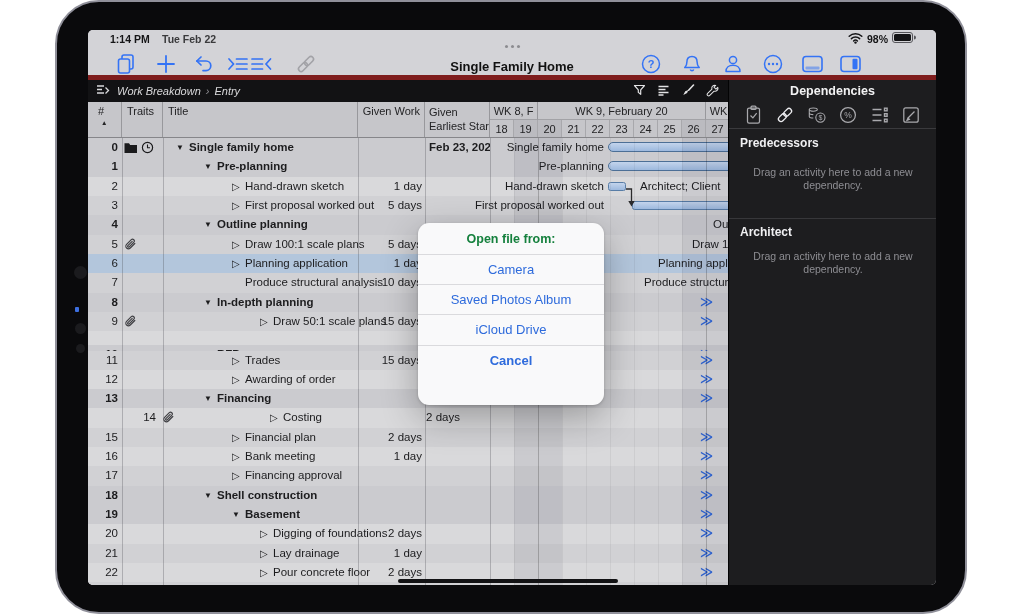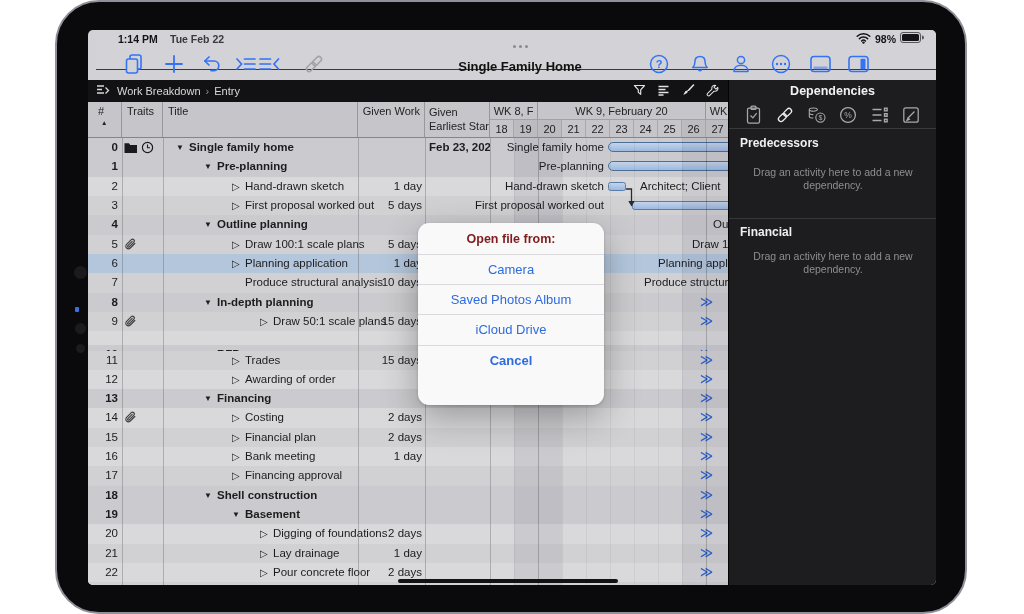--- a/index.html
+++ b/index.html
@@ -6,33 +6,33 @@
   body{font-family:"Liberation Sans","DejaVu Sans",sans-serif;background:#fff;}
   .page{position:relative;width:1024px;height:614px;background:#ffffff;overflow:hidden;}
   
   .device{position:absolute;left:55px;top:0;width:912px;height:614px;border-radius:44px;
     background:#0a0a0c;border:2px solid #90909a;box-sizing:border-box;}
   .camdot{position:absolute;border-radius:50%;background:#1b1b1e;}
   .pencildot{position:absolute;width:4px;height:5px;background:#3d6fe0;border-radius:1px;}
   .screen{position:absolute;left:31px;top:28px;width:848px;height:555px;background:#d2d2d6;
     border-radius:5px;overflow:hidden;font-size:11.5px;color:#1c1c1e;}
   
-  .topbar{position:absolute;left:8px;top:0;width:848px;height:40px;background:#d3d3d7;border-bottom:1px solid #7f1d1d;box-sizing:border-box;}
+  .topbar{position:absolute;left:0;top:0;width:848px;height:50px;background:#d3d3d7;border-bottom:5px solid #7f1d1d;box-sizing:border-box;}
   .sb-time{position:absolute;left:22px;top:3px;font-size:10.5px;font-weight:bold;color:#141416;}
   .sb-date{position:absolute;left:74px;top:3px;font-size:10.5px;font-weight:bold;color:#3a3a3c;}
   .sb-dots{position:absolute;left:0;right:0;top:8px;text-align:center;}
   .sb-dots i{display:inline-block;width:3px;height:3px;border-radius:50%;background:#8c8c90;margin:0 1.5px;}
   .sb-right{position:absolute;right:20px;top:2px;display:flex;align-items:center;gap:4px;}
   .sb-batt-txt{font-size:10.5px;font-weight:bold;color:#141416;}
   .tb-ico{position:absolute;top:22px;width:26px;height:26px;cursor:pointer;}
   .tb-ico svg{display:block;}
   .tb-title{position:absolute;left:0;right:0;top:29px;text-align:center;font-size:13px;font-weight:bold;color:#111;}
   
   .crumbbar{position:absolute;left:0;top:50px;width:640px;height:22px;background:#121214;color:#d9d9db;
-    font-size:11px;display:flex;align-items:center;padding:0 8px;box-sizing:border-box;}
+    font-size:11px;display:flex;align-items:center;padding:0 8px;box-sizing:border-box;font-style:italic;}
   .crumb-sep{color:#8e8e93;margin:0 5px;}
   .crumb-spacer{flex:1;}
   .cb-ico{width:15px;height:14px;margin-left:9px;}
   .cb-first{margin:0 6px 0 0;}
   
   .thead{position:absolute;left:0;top:72px;width:640px;height:36px;background:#c6c6ca;
     border-bottom:1px solid #86868a;box-sizing:border-box;overflow:hidden;font-size:11px;color:#232325;}
   .hc{position:absolute;top:0;height:36px;border-right:1px solid #98989c;box-sizing:border-box;}
   .hc-num{left:0;width:34px;}
   .hc-traits{left:34px;width:41px;padding:3px 0 0 5px;}
@@ -68,21 +68,21 @@
   .gbar.sum{top:4px;height:10px;border-radius:5px 2px 2px 5px;border-color:#4c6f96;}
   .gconn{position:absolute;left:537px;width:14px;height:26px;z-index:3;pointer-events:none;}
   .weband{position:absolute;top:0;bottom:0;background:rgba(15,15,40,0.065);pointer-events:none;}
   .gl{position:absolute;top:0;bottom:0;width:1px;background:rgba(0,0,0,0.05);pointer-events:none;}
   .gl.gw{background:rgba(0,0,0,0.16);}
   .colline{position:absolute;top:108px;height:447px;width:1px;background:rgba(60,60,70,0.28);z-index:5;pointer-events:none;}
   .hscroll{position:absolute;left:310px;top:549px;width:220px;height:4px;background:#121214;border-radius:2px;z-index:7;}
   
   .popup{position:absolute;left:330px;top:193px;width:186px;height:182px;background:#f9f9fa;border-radius:11px;
     box-shadow:0 12px 36px rgba(0,0,0,0.30),0 1px 3px rgba(0,0,0,0.18);z-index:20;overflow:hidden;font-size:13px;}
-  .pop-title{height:31px;line-height:33px;text-align:center;font-weight:bold;font-size:12.5px;color:#7f1d1d;}
+  .pop-title{height:31px;line-height:33px;text-align:center;font-weight:bold;font-size:12.5px;color:#15803d;}
   .pop-item{height:30.2px;line-height:30.2px;text-align:center;color:#2e6bdc;border-top:1px solid #dadadd;cursor:pointer;box-sizing:border-box;}
   .pop-item.cancel{font-weight:bold;}
   
   .panel{position:absolute;left:640px;top:50px;width:208px;height:505px;background:#1d1d1f;border-left:1px solid #030304;box-sizing:border-box;}
   .ptitle{position:absolute;top:4px;left:0;right:0;text-align:center;font-weight:bold;font-size:12.5px;color:#f2f2f3;}
   .ptabs{position:absolute;top:23px;left:0;right:0;height:25px;display:flex;justify-content:space-between;
     padding:0 15px;border-bottom:1px solid #3a3a3d;box-sizing:content-box;}
   .ptab{width:20px;height:20px;margin-top:2px;cursor:pointer;}
   .ptab svg{stroke:#a9a9ad;}
   .ptab.act svg{stroke:#ececef;}
@@ -362,21 +362,21 @@
             <div class="mk rt" style="left: 144px;">▷</div>
             <div class="ctitle" style="left: 157px;">Awarding of order</div>
             <div class="gchev">≫</div>
           </div>
           <div class="row b" style="top: 251.16px; background: rgb(203, 203, 207);">
             <div class="cnum">13</div>
             <div class="mk dn" style="left: 116px;">▼</div>
             <div class="ctitle" style="left: 129px;">Financing</div>
             <div class="gchev">≫</div>
           </div>
-          <div class="row" style="top: 270.48px; background: rgb(217, 217, 219);">
+          <div class="row" style="top: 270.48px; background: rgb(217, 217, 219); margin-left: 38px;">
             <div class="cnum">14</div>
             <div class="ticon" style="left: 36px;"><svg width="13" height="13" viewBox="0 0 13 13">
                 <path d="M10.8 5.5 6.3 10 a2.6 2.6 0 0 1 -3.7 -3.7 L7.3 1.6 a1.85 1.85 0 0 1 2.6 2.6 L5.2 8.9 a0.92 0.92 0 0 1 -1.3 -1.3 L8.2 3.3" fill="none" stroke="#3e3e42" stroke-width="1.15" stroke-linecap="round"></path>
               </svg></div>
             <div class="mk rt" style="left: 144px;">▷</div>
             <div class="ctitle" style="left: 157px;">Costing</div>
             <div class="cwork">2 days</div>
             <div class="gchev">≫</div>
           </div>
           <div class="row" style="top: 289.8px; background: rgb(209, 209, 212);">
@@ -499,21 +499,21 @@
               </svg></span>
           <span class="ptab">
             <svg width="20" height="20" viewBox="0 0 20 20" fill="none" stroke-width="1.25">
                 <rect x="2.8" y="2.8" width="14.4" height="14.4" rx="2"></rect>
                 <path d="M7 13 L13.5 6.5 M7 13 l-1 2.4 2.4-1 z"></path>
               </svg></span>
         </div>
         <div class="psec-title" style="top:56px;">Predecessors</div>
         <div class="psec-hint" style="top:86px;">Drag an activity here to add a new dependency.</div>
         <div class="pdiv" style="top:138px;"></div>
-        <div class="psec-title" style="top:145px;">Financial</div>
+        <div class="psec-title" style="top:145px;">Architect</div>
         <div class="psec-hint" style="top:170px;">Drag an activity here to add a new dependency.</div>
       </div>
 
       <div class="popup">
         <div class="pop-title">Open file from:</div>
         <div id="popOptions">
             <div class="pop-item">Camera</div>
             <div class="pop-item">Saved Photos Album</div>
             <div class="pop-item">iCloud Drive</div>
             <div class="pop-item cancel">Cancel</div>

